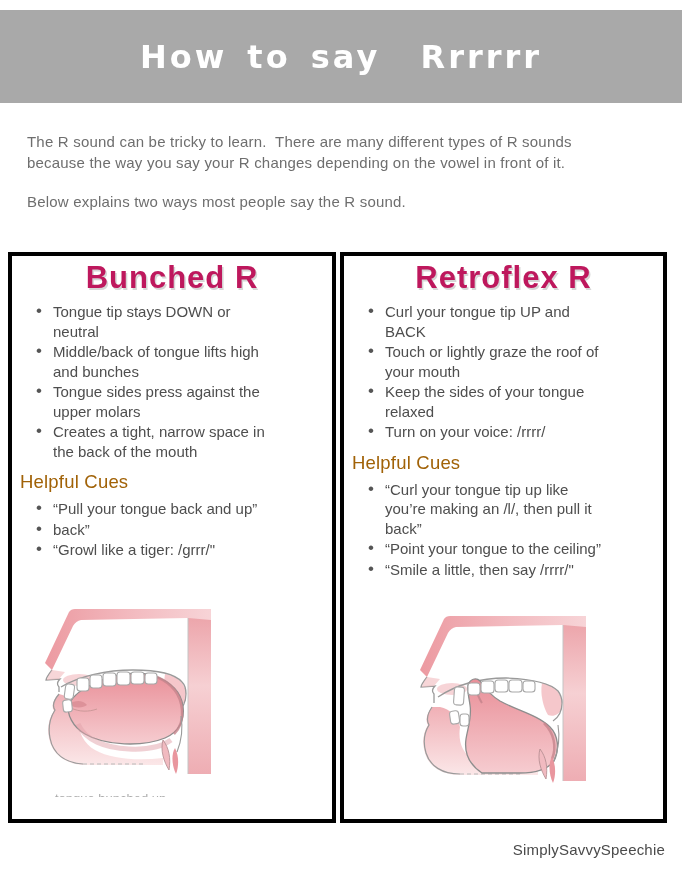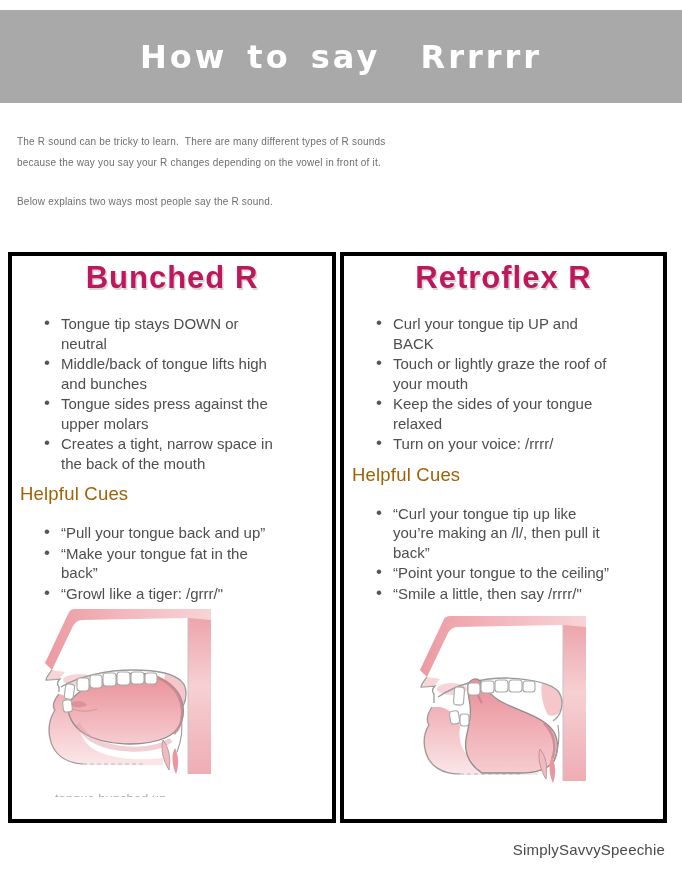--- a/index.html
+++ b/index.html
@@ -11,38 +11,38 @@
   .banner{
     position:absolute;top:10px;left:0;width:682px;height:93px;
     background:#a9a9a9;display:flex;align-items:center;justify-content:center;
   }
   .banner-title{
     font-family:"DejaVu Sans",sans-serif;font-weight:bold;font-size:32px;
     color:#ffffff;letter-spacing:3px;word-spacing:6px;white-space:pre;
   }
   
   .intro{
-    position:absolute;left:17px;top:131px;width:652px;
-    color:#6e6e6e;font-size:10px;line-height:21px;letter-spacing:0.2px;
+    position:absolute;left:27px;top:131px;width:652px;
+    color:#6e6e6e;font-size:15px;line-height:21px;letter-spacing:0.2px;
   }
   .intro .line{white-space:pre;}
   .intro .gap{height:18px;}
   
   .box{
     position:absolute;top:252px;height:571px;border:4px solid #000000;
     background:#ffffff;box-sizing:border-box;
   }
   .box-left{left:8px;width:328px;}
   .box-right{left:340px;width:327px;}
   .col-title{
     text-align:center;margin-top:4px;font-size:31px;font-weight:bold;
     color:#be185d;letter-spacing:1px;line-height:36px;
     text-shadow:1.5px 1.5px 0 #d6d6d6;
   }
-  .bullets{margin-top:18px;padding-left:32px;}
+  .bullets{margin-top:6px;padding-left:24px;}
   .li{
     position:relative;padding-left:17px;margin-bottom:1px;
     color:#4e4e4e;font-size:15px;line-height:19.5px;
   }
   .li::before{
     content:"\2022";position:absolute;left:0;top:-1px;
     color:#555555;font-size:17px;
   }
   .li .line{white-space:pre;}
   .cues-title{
@@ -98,21 +98,20 @@
     </div>
   </div>
 
   <div class="cues-title">Helpful Cues</div>
 
   <div class="bullets">
     <div class="li">
       <div class="line">“Pull your tongue back and up”</div>
     </div>
     <div class="li">
-      <div class="line">“Make your tongue fat in the</div>
       <div class="line">back”</div>
     </div>
     <div class="li">
       <div class="line">“Growl like a tiger: /grrr/"</div>
     </div>
   </div>
 
   <div class="diagram diagram-left">
     <svg width="172" height="172" viewBox="0 0 172 172" xmlns="http://www.w3.org/2000/svg">
       <defs>

